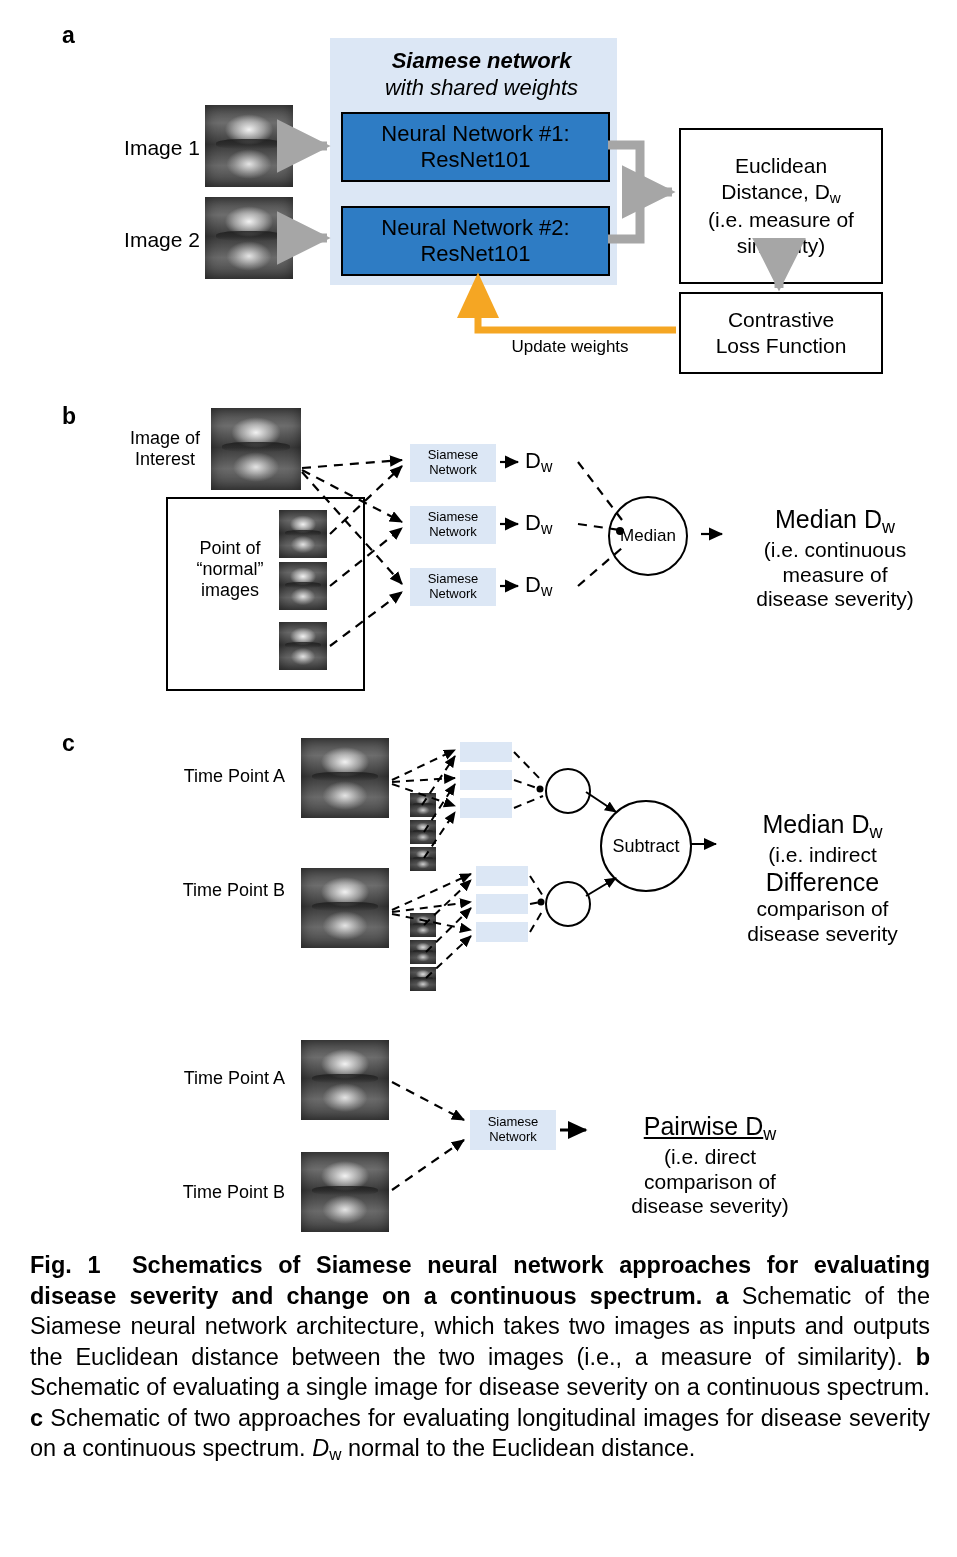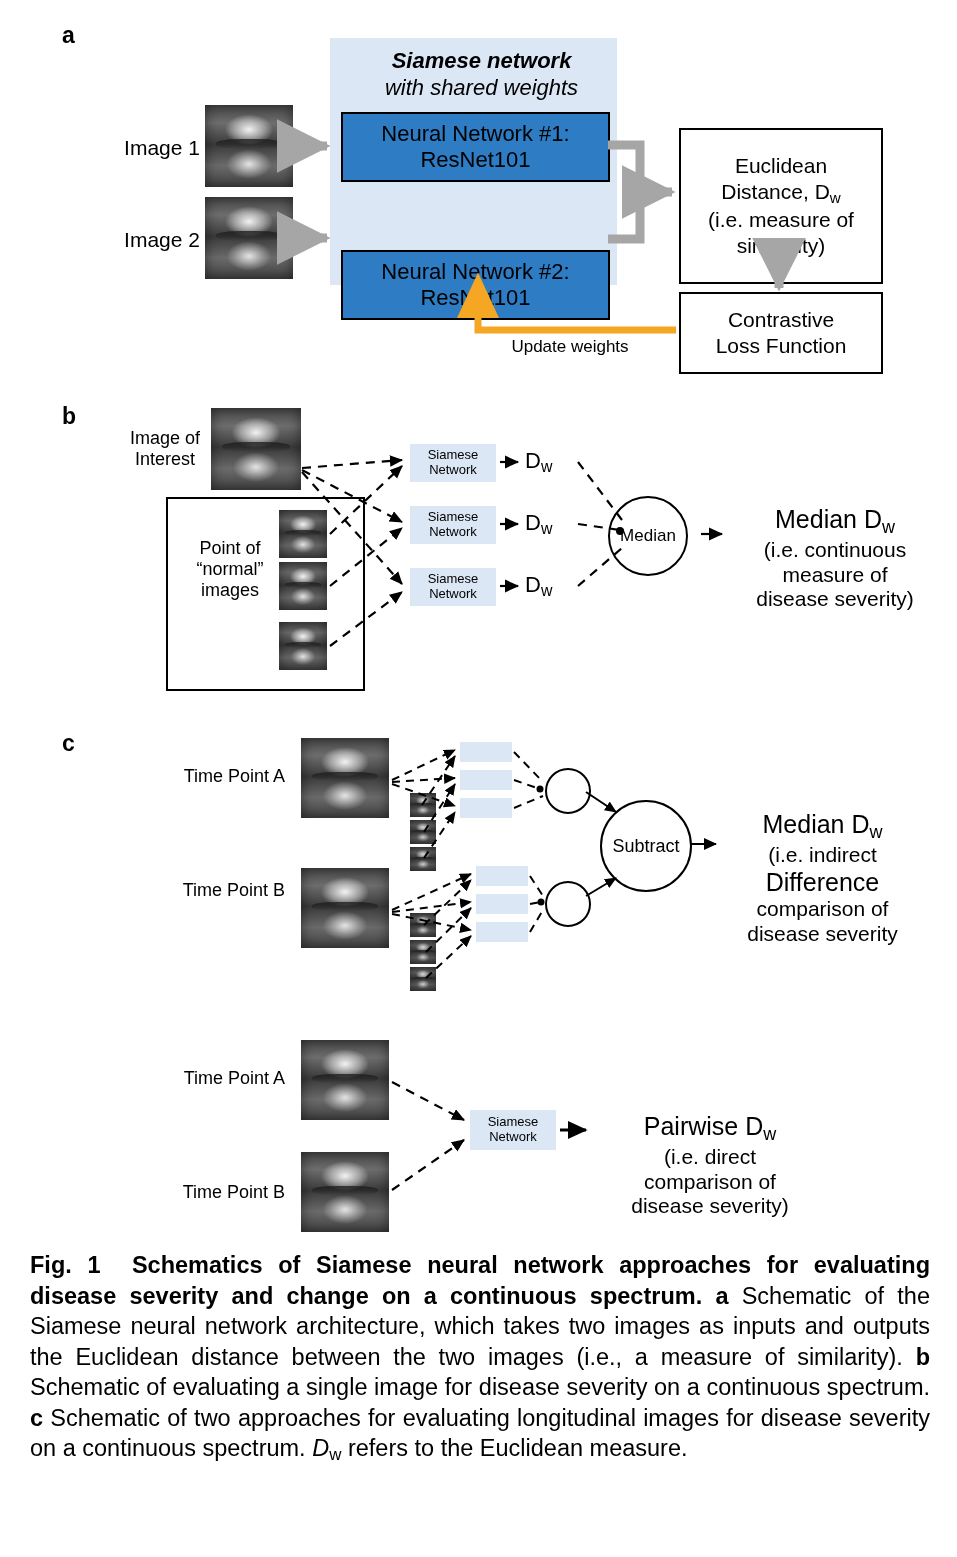--- a/index.html
+++ b/index.html
@@ -151,21 +151,21 @@
 
 <div class="xray" style="left:205px; top:105px; width:88px; height:82px;"></div>
 <div class="xray" style="left:205px; top:197px; width:88px; height:82px;"></div>
 
 <div class="nn-box" style="left:341px; top:112px; width:265px; height:66px;">
   <div>
     <div>Neural Network #1:</div>
     <div>ResNet101</div>
   </div>
 </div>
-<div class="nn-box" style="left:341px; top:206px; width:265px; height:66px;margin-top:44px;">
+<div class="nn-box" style="left:341px; top:206px; width:265px; height:66px;">
   <div>
     <div>Neural Network #2:</div>
     <div>ResNet101</div>
   </div>
 </div>
 
 <div class="plain-box" style="left:679px; top:128px; width:200px; height:152px;">
   <div>
     <div>Euclidean</div>
     <div><span>Distance, D</span><span class="sub">w</span></div>
@@ -276,21 +276,21 @@
 <div class="xray" style="left:301px; top:1152px; width:88px; height:80px;"></div>
 
 <div class="siamese-small" style="left:470px; top:1110px; width:86px; height:40px;">
   <div>
     <div>Siamese</div>
     <div>Network</div>
   </div>
 </div>
 
 <div class="lbl" style="left:580px; top:1112px; width:260px; text-align:center;">
-  <div style="font-size:25px;"><span>Pairwise D</span><span class="sub">w</span></div>
+  <div style="font-size:25px;text-decoration:underline;"><span>Pairwise D</span><span class="sub">w</span></div>
   <div>(i.e. direct</div>
   <div>comparison of</div>
   <div>disease severity)</div>
 </div>
 
 <svg class="overlay">
   <defs>
     <marker id="arrGray" markerWidth="7" markerHeight="7" refX="5.6" refY="3" orient="auto">
       <path d="M0,0 L6,3 L0,6 z" fill="#a6a6a6"></path>
     </marker>
@@ -376,14 +376,14 @@
 
 <div class="caption">
   <b><span>Fig. 1</span>&nbsp;&nbsp;<span>Schematics of Siamese neural network approaches for evaluating disease severity and change on a continuous spectrum.</span></b>
   <b><span>a</span></b>
   <span>Schematic of the Siamese neural network architecture, which takes two images as inputs and outputs the Euclidean distance between the two images (i.e., a measure of similarity).</span>
   <b><span>b</span></b>
   <span>Schematic of evaluating a single image for disease severity on a continuous spectrum.</span>
   <b><span>c</span></b>
   <span>Schematic of two approaches for evaluating longitudinal images for disease severity on a continuous spectrum.</span>
   <span class="cap-italic">D</span><span class="sub">w</span>
-  <span>refers to the Euclidean measure.</span>
+  <span>normal to the Euclidean distance.</span>
 </div>
 
 </body></html>

